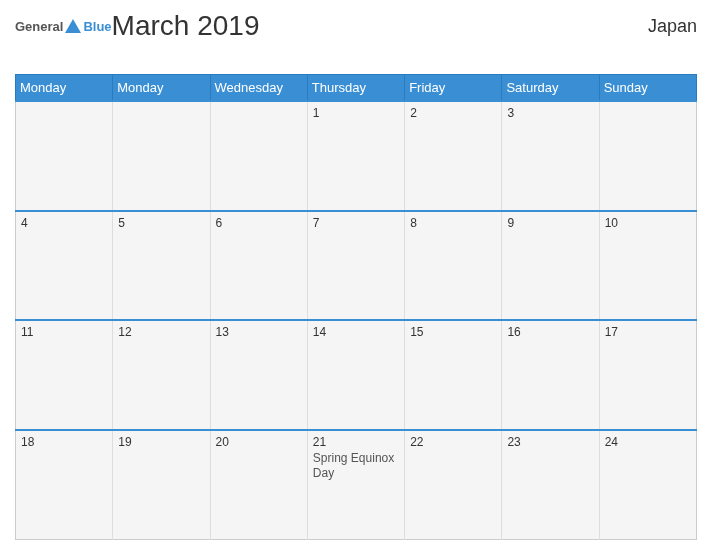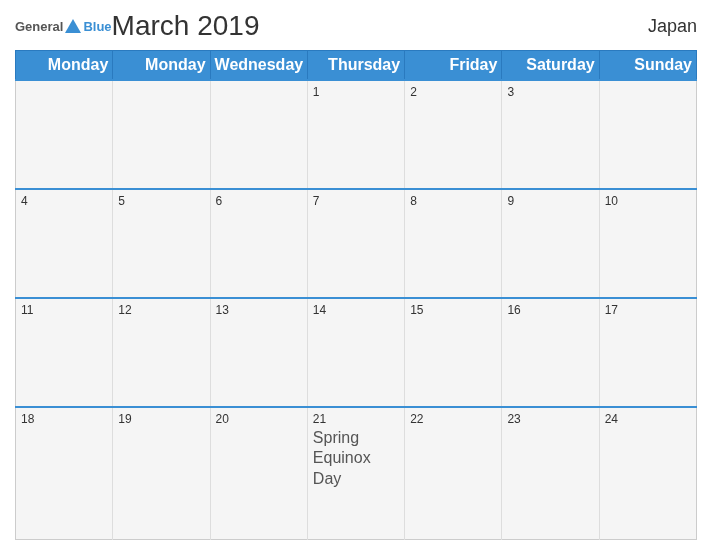--- a/index.html
+++ b/index.html
@@ -10,20 +10,21 @@
       height: 550px;
       overflow: hidden;
     }
     .page {
       width: 712px;
       height: 550px;
       background: #fff;
       padding: 10px 15px;
       display: flex;
       flex-direction: column;
+      gap: 24px;
     }
     .header {
       display: flex;
       align-items: center;
       justify-content: space-between;
       margin-bottom: 8px;
     }
     .logo {
       display: flex;
       align-items: center;
@@ -63,24 +64,24 @@
     .calendar {
       flex: 1;
       border: 1px solid #ccc;
       border-collapse: collapse;
       width: 100%;
       table-layout: fixed;
     }
     .calendar thead tr th {
       background: #3a8fd4;
       color: #fff;
-      font-size: 16px;
-      font-weight: bold;
+      font-size: 13px;
+      font-weight: normal;
       padding: 5px 4px;
-      text-align: right;
+      text-align: left;
       border: 1px solid #2a7abf;
     }
     .calendar tbody tr {
       height: 72px;
     }
     .calendar tbody tr td {
       border-top: 2px solid #3a8fd4;
       border-right: 1px solid #ddd;
       background: #f5f5f5;
       vertical-align: top;
@@ -91,21 +92,21 @@
     .calendar tbody tr td:last-child {
       border-right: none;
     }
     .day-num {
       font-size: 12px;
       color: #333;
       display: block;
       margin-bottom: 2px;
     }
     .holiday-name {
-      font-size: 16px;
+      font-size: 12px;
       color: #555;
       display: block;
       line-height: 1.3;
     }
     .empty-cell {
       background: #f5f5f5;
     }
   </style>
 </head>
 <body>

